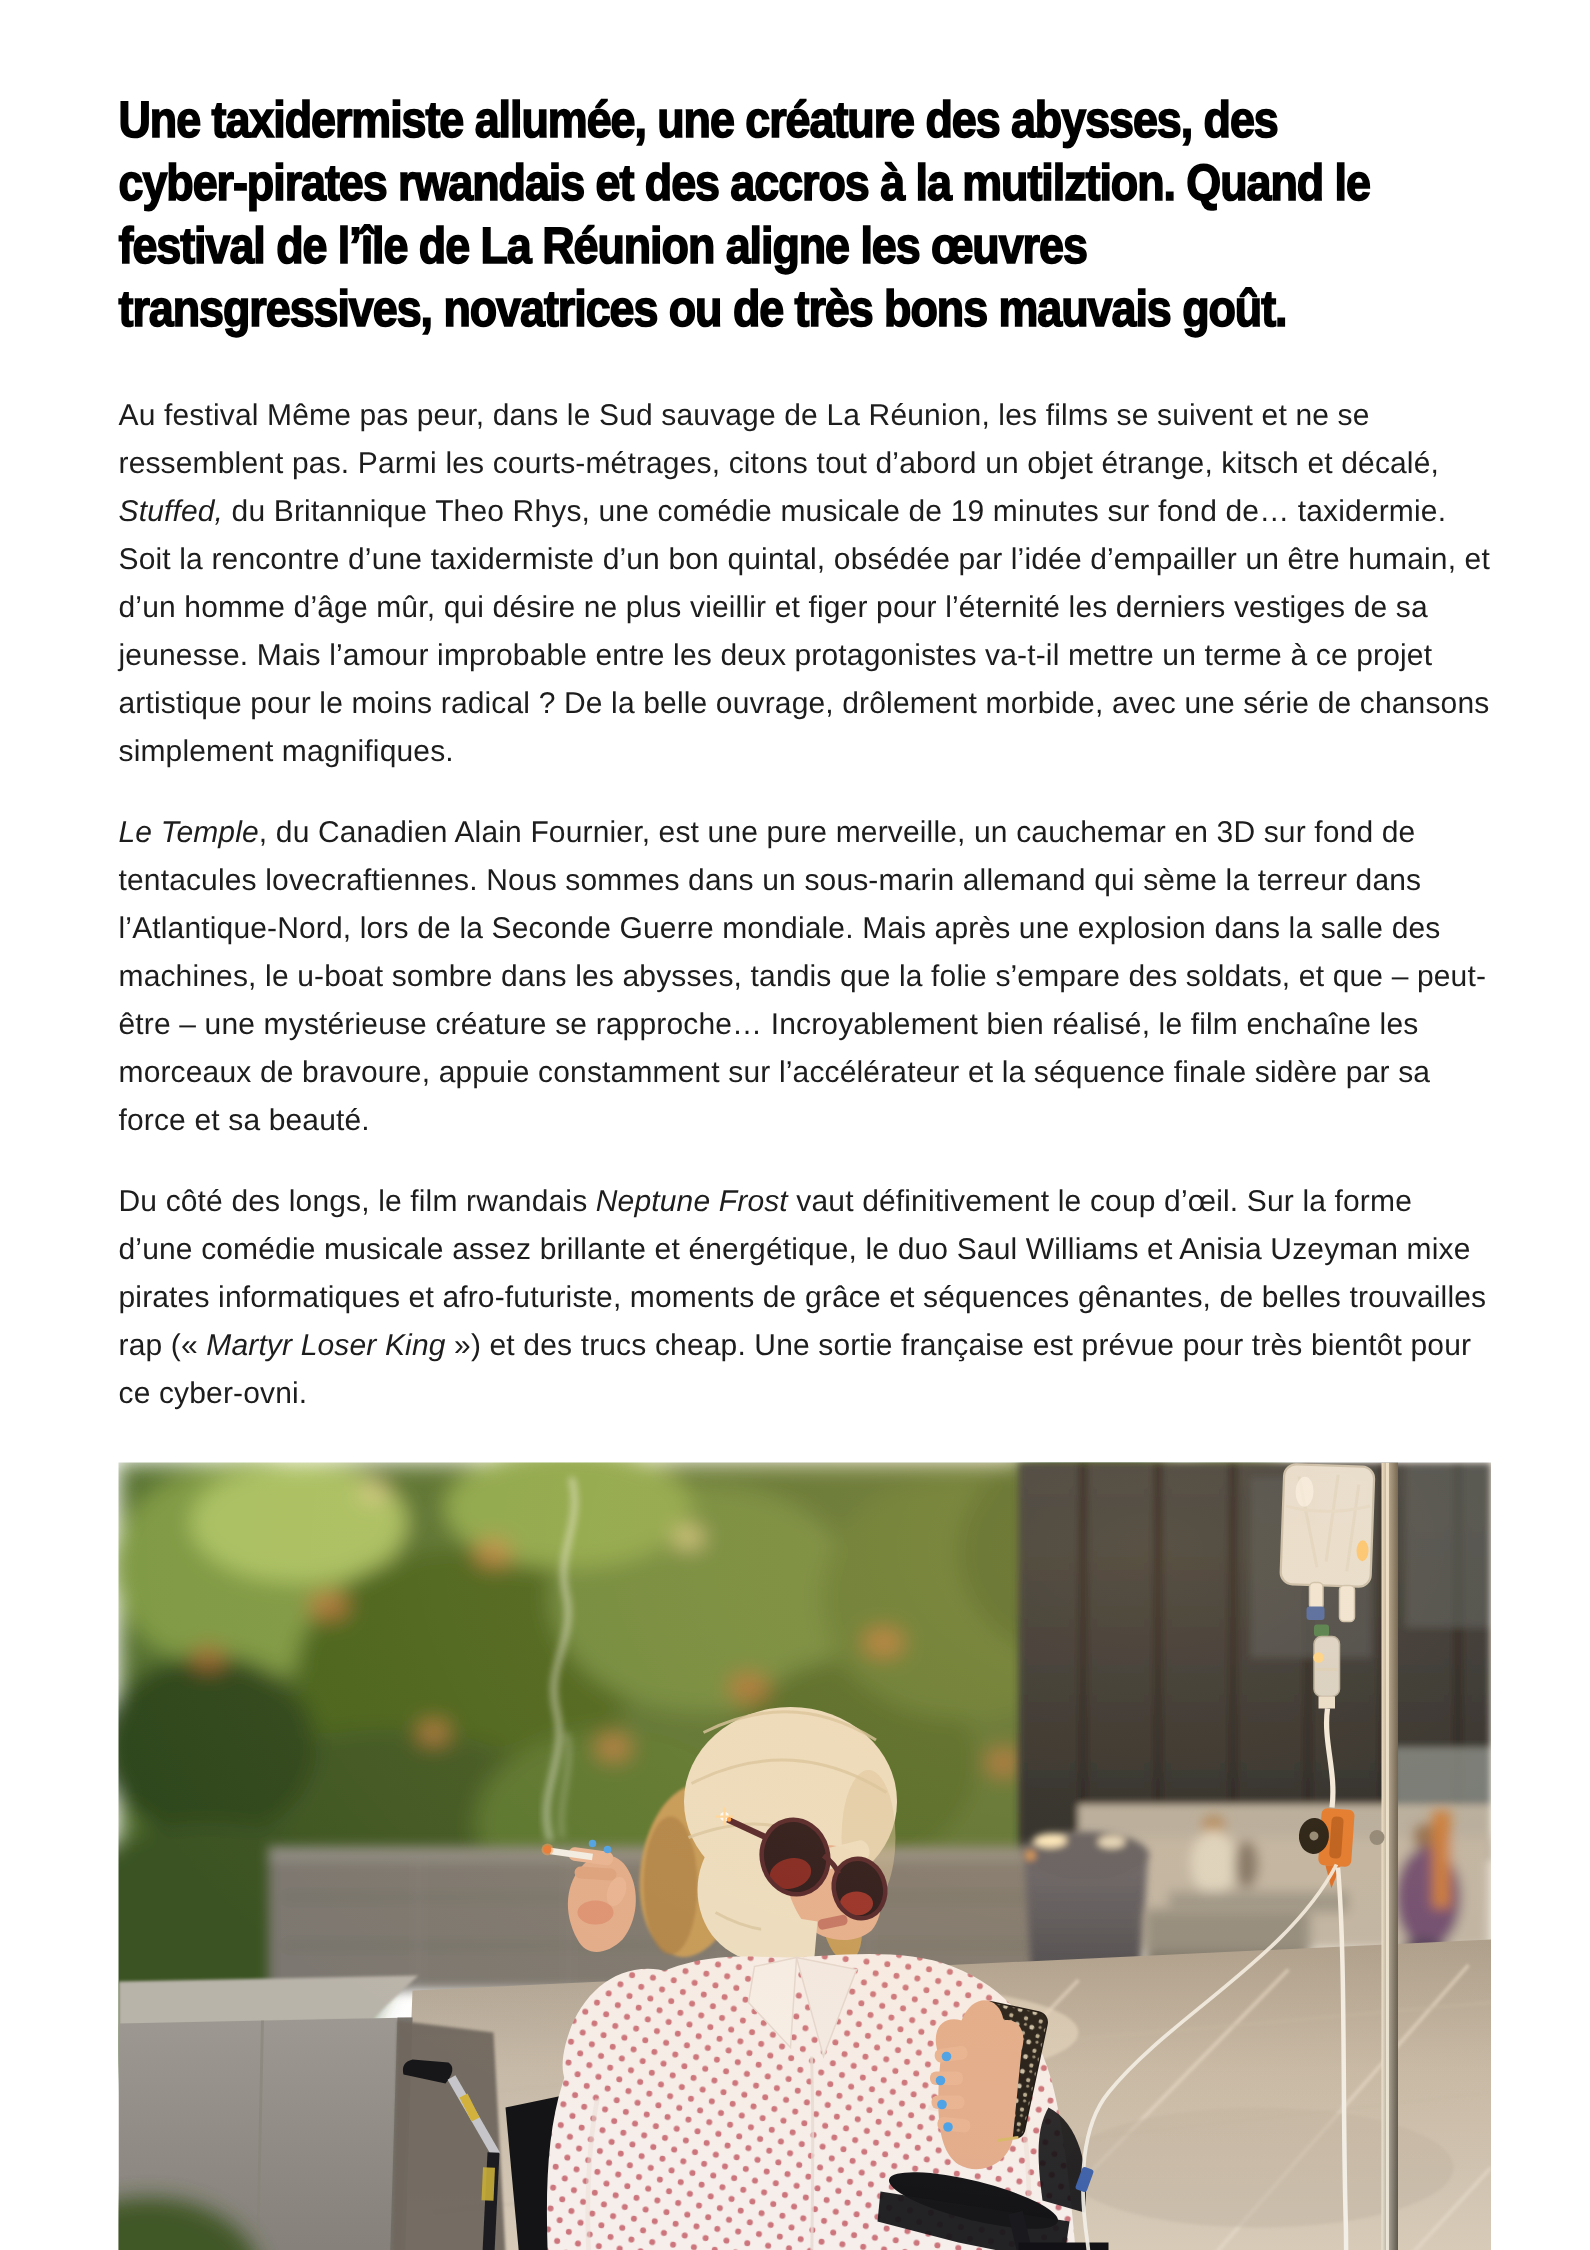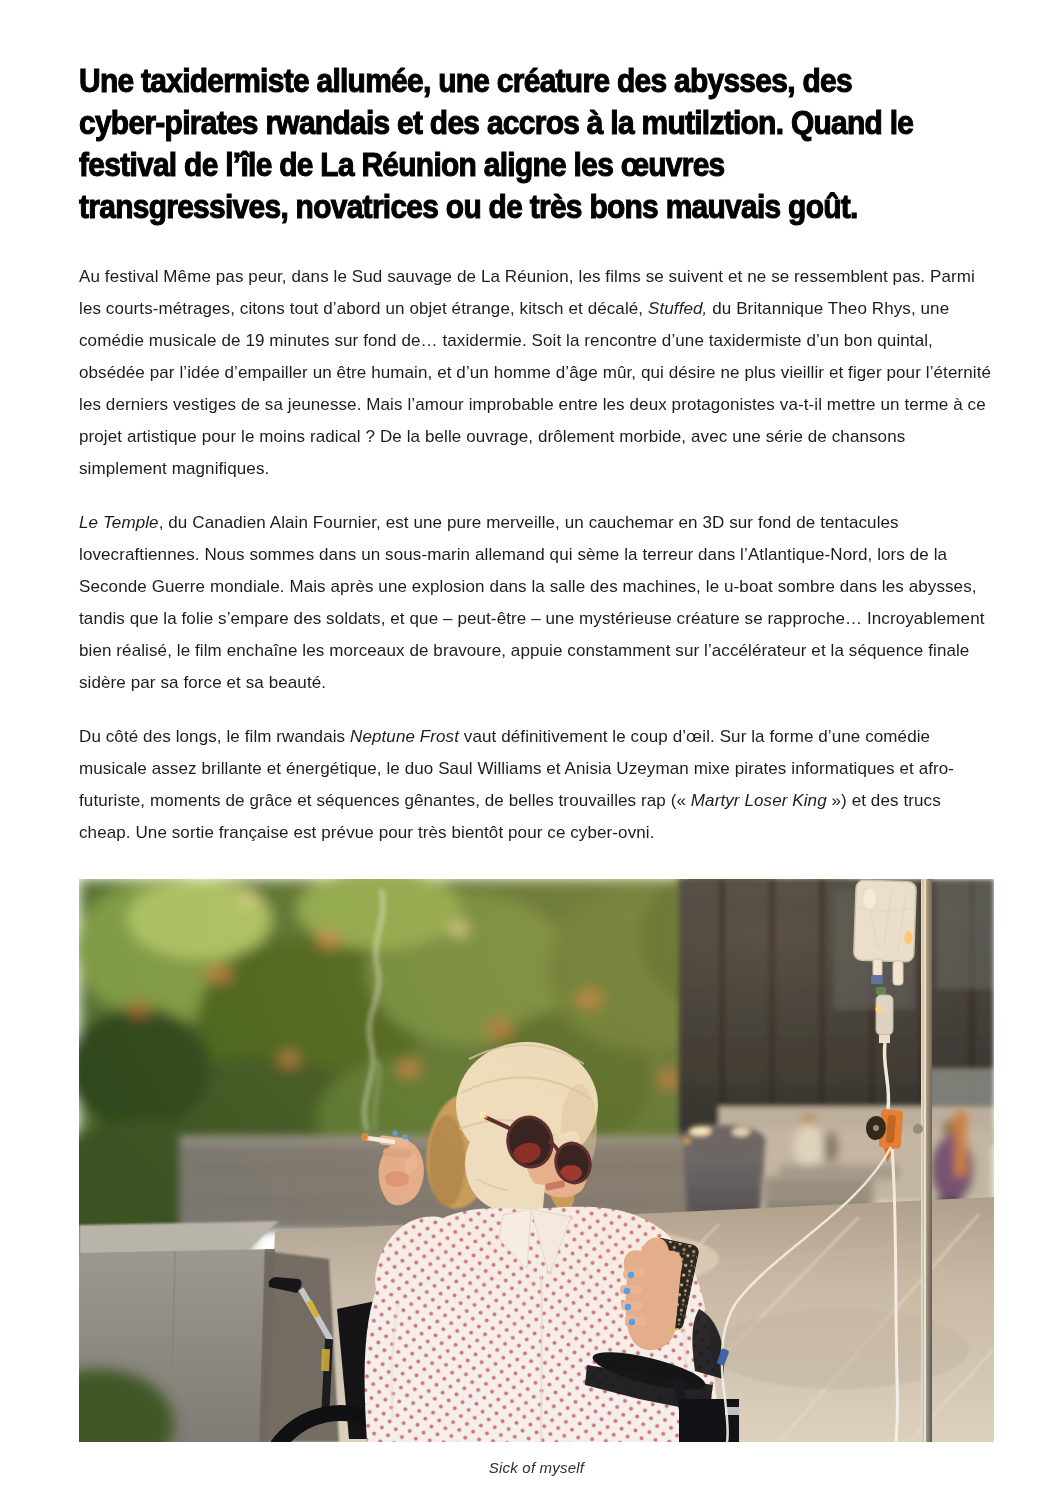--- a/index.html
+++ b/index.html
@@ -8,21 +8,21 @@
 
   .headline { color:var(--c-headline-text,#000); }
   .hl-line {
     font-size:34px; font-weight:700; line-height:42px; letter-spacing:-0.8px;
     white-space:nowrap; transform:scaleX(0.88); transform-origin:0 50%;
     -webkit-text-stroke:1.1px var(--c-headline-text,#000);
     font-family:"Liberation Sans", sans-serif;
   }
 
   .body-text { margin-top:34px; width:915px; }
-  .body-text p { font-size:17px; line-height:32px; margin:0 0 22px 0; letter-spacing:0.1px; }
+  .body-text p { font-size:20px; line-height:32px; margin:0 0 22px 0; letter-spacing:0.1px; }
   .body-text em { font-style:italic; }
 
   figure.photo { margin:30px 0 0 0; width:915px; }
   figure.photo svg { display:block; }
   figcaption {
     text-align:center; font-style:italic; font-size:15px;
     color:var(--c-caption-text,#2e2e2e); margin-top:17px; letter-spacing:0.2px;
   }
 </style>
 </head>

